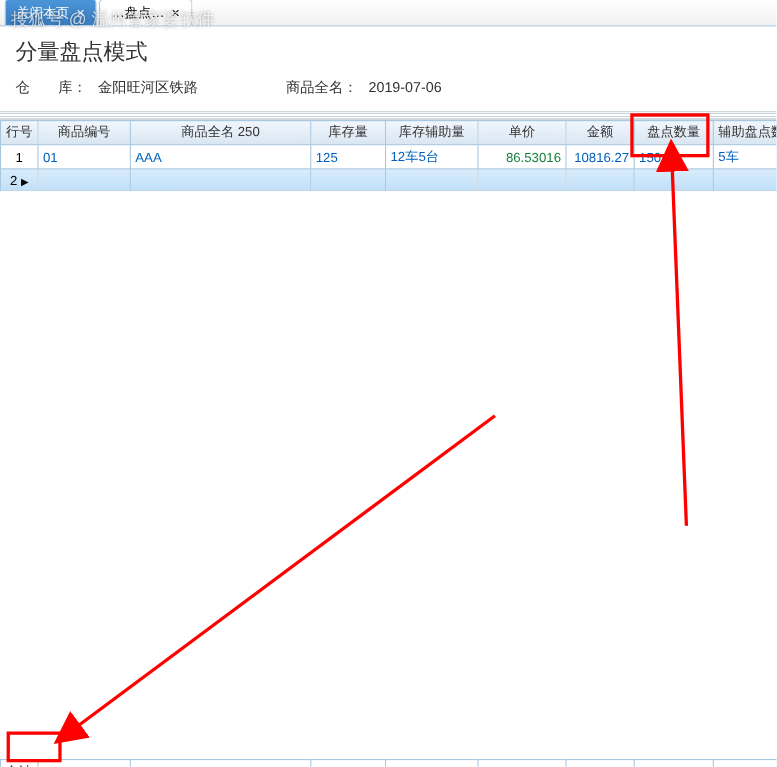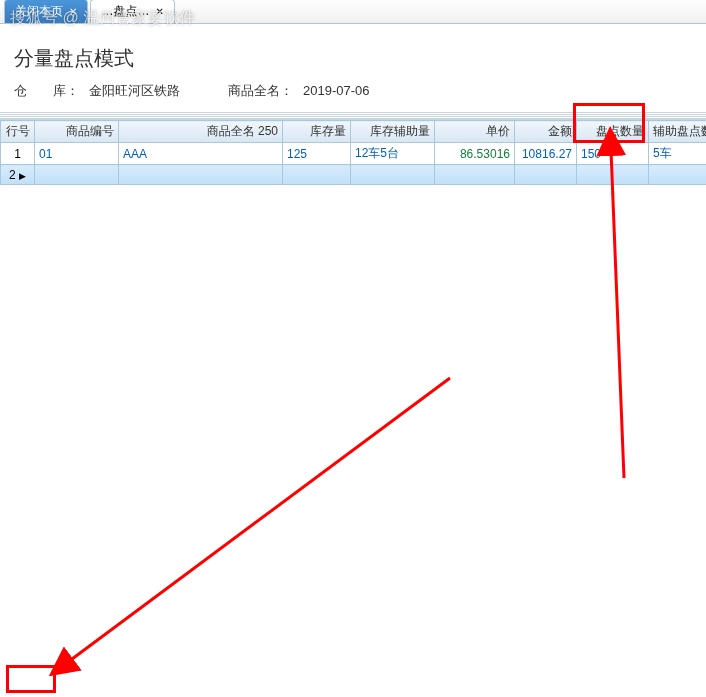--- a/index.html
+++ b/index.html
@@ -1,29 +1,29 @@
 <!DOCTYPE html>
 <html><head>
 <meta charset="utf-8">
 <style>
 * { box-sizing: border-box; margin: 0; padding: 0; }
 body { font-family: "Microsoft YaHei", Arial, sans-serif; font-size: 12px; background: #fff; width: 706px; height: 697px; overflow: hidden; position: relative; }
 .tab-bar { background: linear-gradient(#fff, #f0f0f0); padding: 0 4px; height: 24px; display: flex; align-items: flex-end; border-bottom: 1px solid #a8c8e0; }
 .tab { display: inline-flex; align-items: center; padding: 3px 10px; border: 1px solid #a8c8e0; border-bottom: none; margin-right: 2px; border-radius: 4px 4px 0 0; background: #fff; font-size: 12px; }
 .tab.active { background: linear-gradient(#4a95d8, #3a7cbf); color: #fff; }
 .tab .close { margin-left: 6px; font-size: 10px; }
-.page-header { padding: 10px 14px 8px 14px; margin-top: 11px; }
+.page-header { padding: 10px 14px 8px 14px; }
 .page-title { font-size: 20px; font-weight: 500; color: #333; margin-bottom: 6px; }
-.header-info { display: flex; gap: 48px; font-size: 13px; color: #333; padding: 4px 0; }
+.header-info { display: flex; gap: 80px; font-size: 13px; color: #333; padding: 4px 0; }
 .header-info .lbl { margin-right: 10px; }
 .stripe { height: 8px; background: repeating-linear-gradient(0deg, #c8d4dc 0 1px, transparent 1px 2px); border-top: 1px solid #c8d4dc; border-bottom: 1px solid #c8d4dc; }
 .table-wrap { overflow: hidden; }
 table { border-collapse: collapse; width: 706px; table-layout: fixed; }
 th, td { border: 1px solid #a8c8e0; padding: 2px 4px; font-size: 12px; height: 20px; overflow: hidden; white-space: nowrap; }
-th { background: linear-gradient(#f0f6fc, #d8e6f2); color: #333; font-weight: normal; text-align: right; margin-left: 16px; }
+th { background: linear-gradient(#f0f6fc, #d8e6f2); color: #333; font-weight: normal; text-align: center; margin-left: 16px; }
 td { background: #fff; text-align: left; }
 td.num { text-align: right; }
 td.ctr { text-align: center; }
 .sel-row td { background: linear-gradient(#d8ecfc, #c0dff8); }
 .row-ind { font-size: 9px; }
 .body-area { height: 516px; background: #fff; }
 table.body-area td { border: none; }
 .totals-row td { border: 1px solid #a8c8e0; background: #fff; }
 .highlight-box { position: absolute; border: 3px solid #ff0000; pointer-events: none; }
 .watermark { position: absolute; top: 8px; left: 10px; color: rgba(255,255,255,0.7); font-size: 16px; font-weight: 400; text-shadow: 0 0 3px rgba(0,0,0,0.4); pointer-events: none; }

